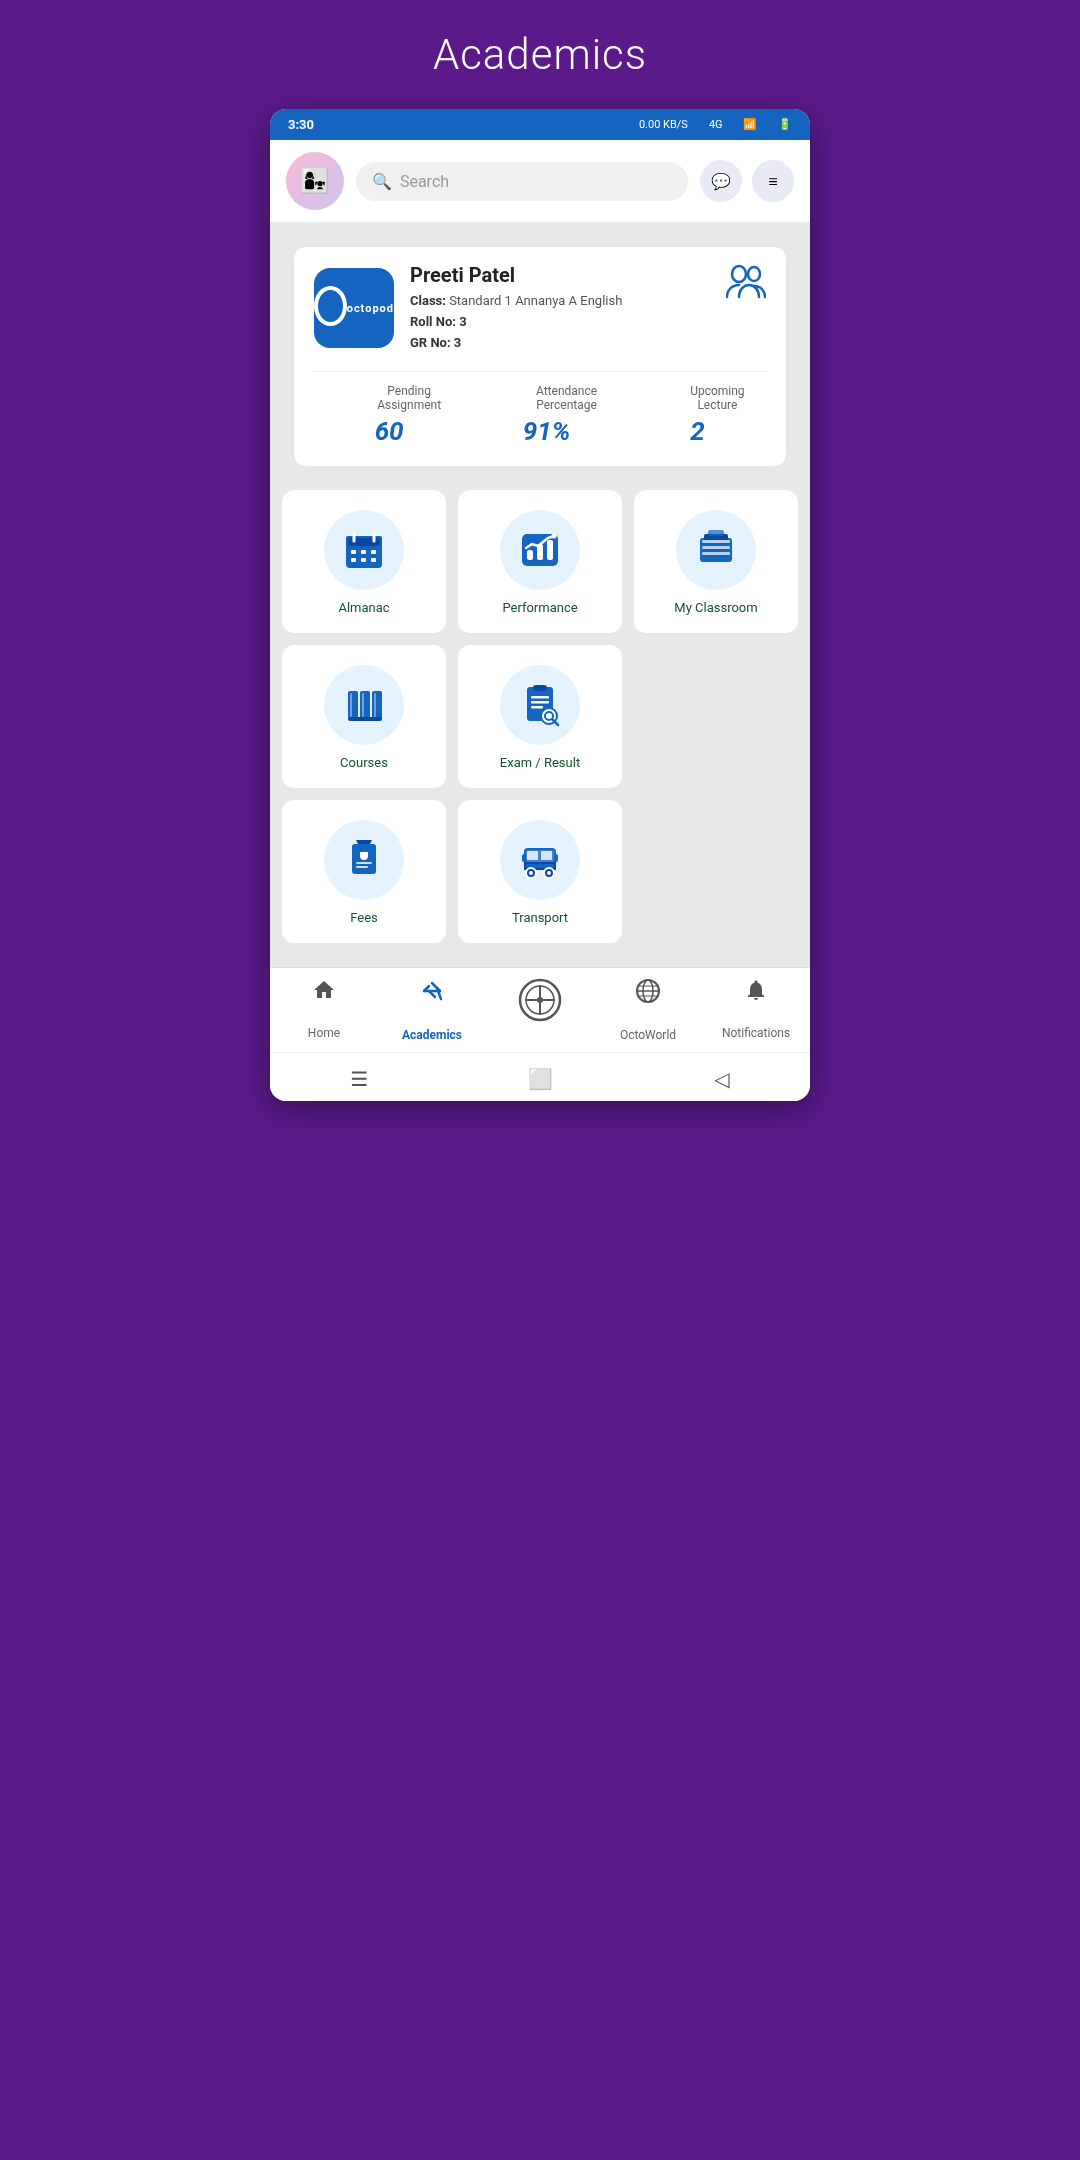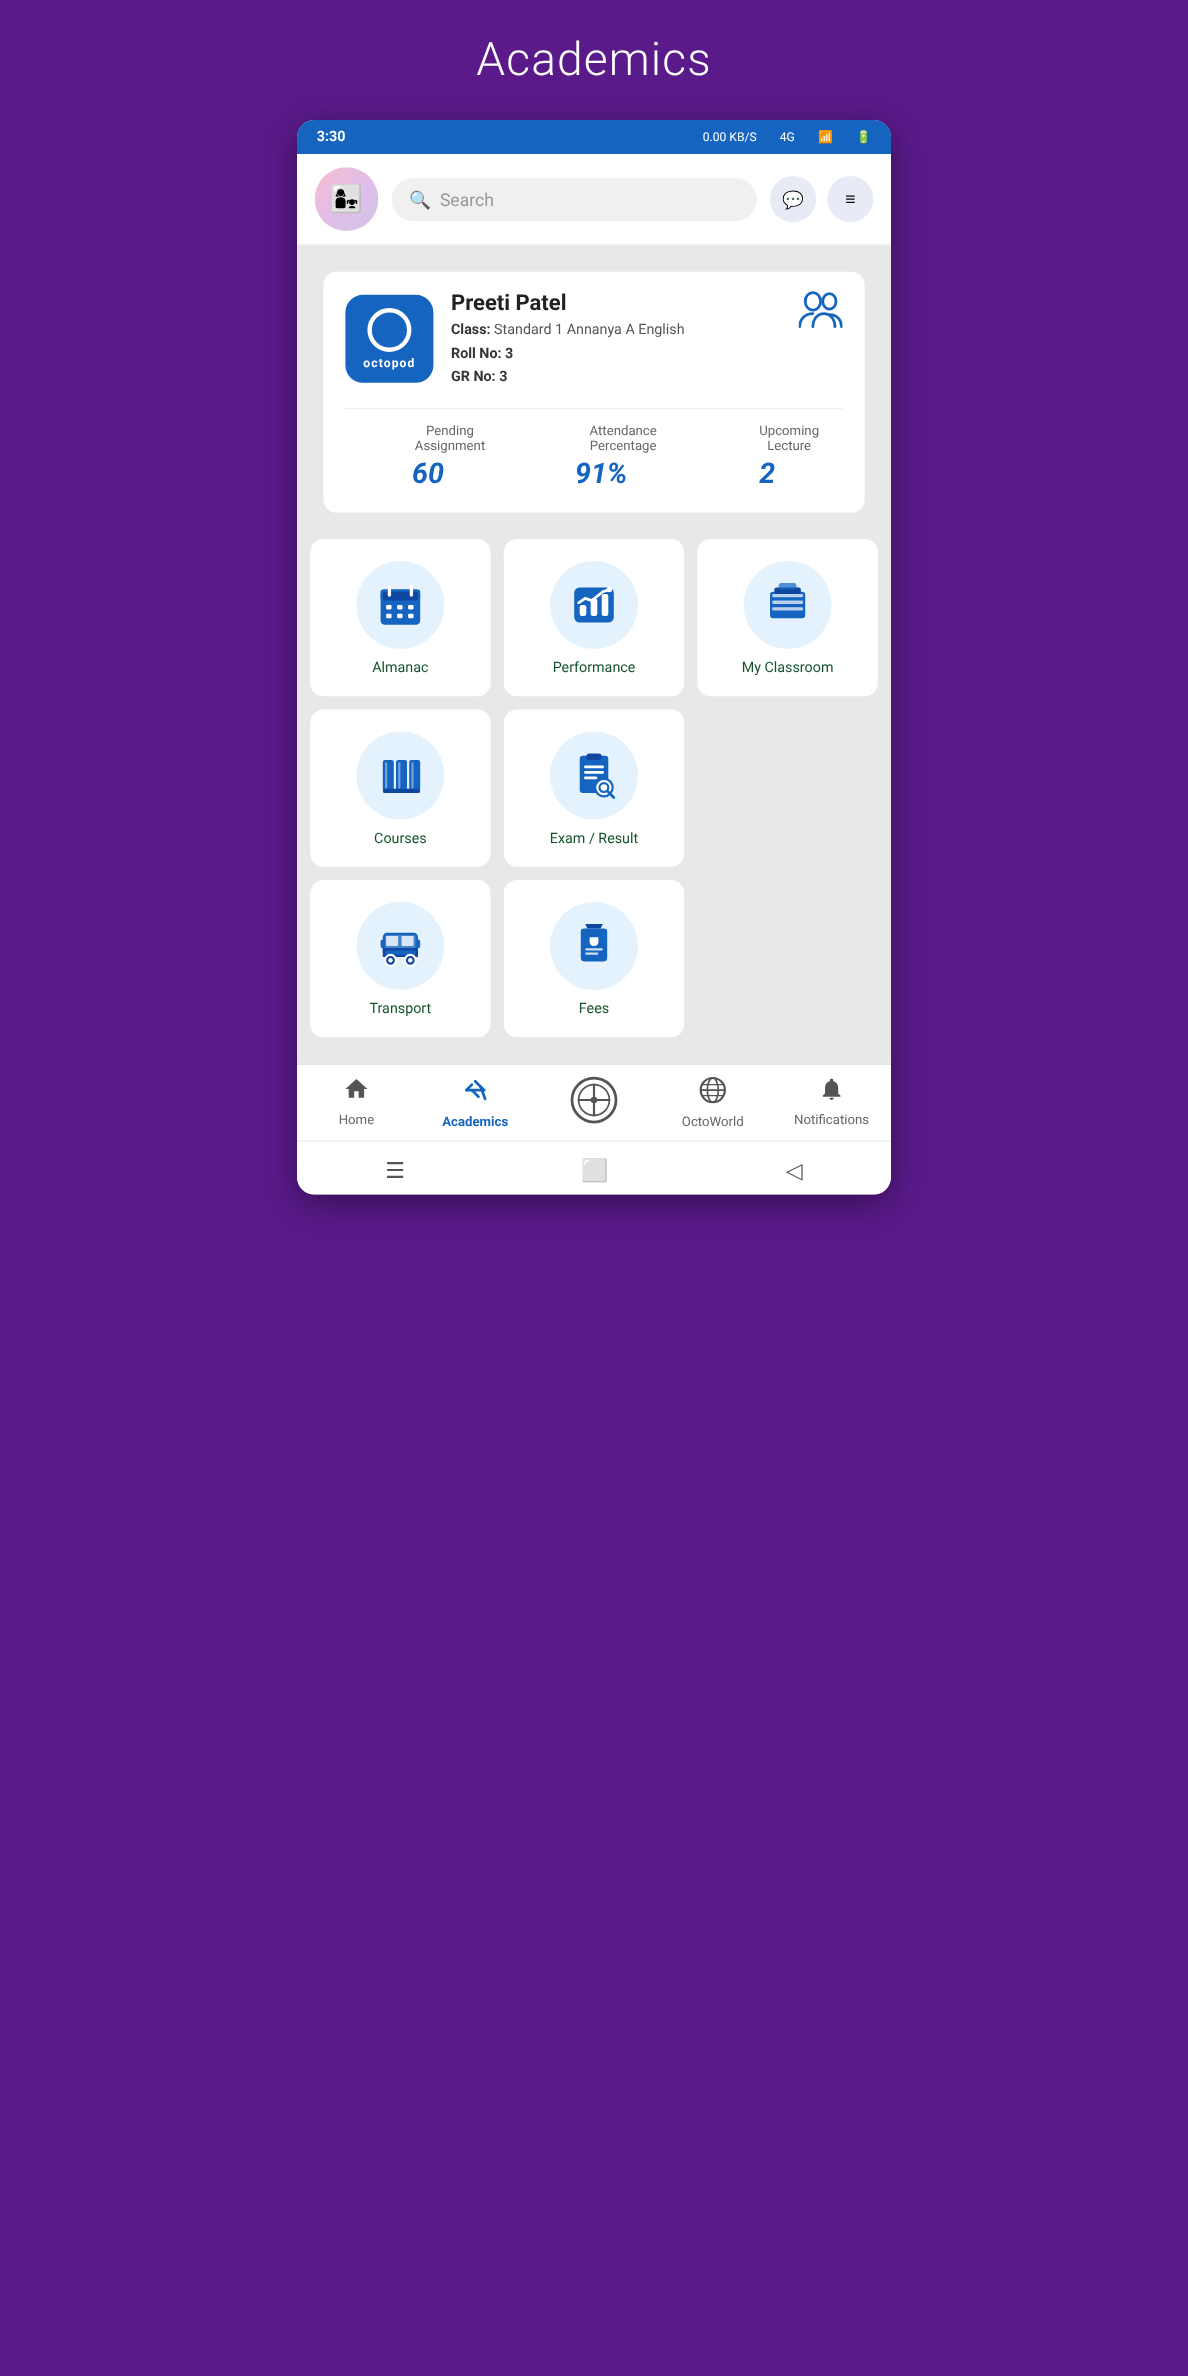--- a/index.html
+++ b/index.html
@@ -112,21 +112,20 @@
       display: flex;
       gap: 16px;
       align-items: center;
     }
     .octopod-logo {
       width: 80px;
       height: 80px;
       background: #1565c0;
       border-radius: 16px;
       display: flex;
-      flex-direction: column;
       align-items: center;
       justify-content: center;
       color: white;
       font-size: 11px;
       font-weight: bold;
       letter-spacing: 1px;
     }
     .octopod-circle {
       width: 40px;
       height: 40px;
@@ -218,21 +217,21 @@
       background: white;
       display: flex;
       justify-content: space-around;
       padding: 10px 0 6px;
       border-top: 1px solid #ddd;
     }
     .nav-item {
       display: flex;
       flex-direction: column;
       align-items: center;
-      gap: 3px;
+      gap: 19px;
       cursor: pointer;
       min-width: 80px;
     }
     .nav-label {
       font-size: 12px;
       color: #666;
     }
     .nav-label.active { color: #1565c0; font-weight: bold; }
     .nav-icon { font-size: 22px; color: #555; }
     .nav-icon.active { color: #1565c0; }
@@ -414,50 +413,50 @@
         </div>
         <span class="grid-item-label">Exam / Result</span>
       </div>
     </div>
 
     <div style="display:grid; grid-template-columns: 1fr 1fr 1fr; gap:12px; margin-bottom:12px;">
 
       <div class="grid-item">
         <div class="icon-circle">
           <svg viewBox="0 0 44 44" fill="none">
+            <rect x="10" y="6" width="24" height="30" rx="3" fill="#1565c0"></rect>
+            <path d="M18 14 L26 14 L26 18 Q26 22 22 22 Q18 22 18 18 Z" fill="white"></path>
+            <path d="M16 6 L28 6 L30 2 L14 2 Z" fill="#0d47a1"></path>
+            <rect x="14" y="24" width="16" height="2" rx="1" fill="white" opacity="0.8"></rect>
+            <rect x="14" y="28" width="12" height="2" rx="1" fill="white" opacity="0.8"></rect>
+          </svg>
+        </div>
+        <span class="grid-item-label">Fees</span>
+      </div>
+
+      <div class="grid-item">
+        <div class="icon-circle">
+          <svg viewBox="0 0 44 44" fill="none">
             <rect x="6" y="10" width="32" height="22" rx="4" fill="#1565c0"></rect>
             <rect x="8" y="12" width="28" height="12" rx="2" fill="white" opacity="0.2"></rect>
             <rect x="9" y="13" width="11" height="9" rx="1" fill="white" opacity="0.8"></rect>
             <rect x="23" y="13" width="11" height="9" rx="1" fill="white" opacity="0.8"></rect>
             <rect x="6" y="24" width="32" height="8" rx="0" fill="#0d47a1"></rect>
             <rect x="8" y="26" width="28" height="4" rx="1" fill="#1565c0"></rect>
             <circle cx="13" cy="35" r="5" fill="#0d47a1" stroke="white" stroke-width="2"></circle>
             <circle cx="13" cy="35" r="2" fill="white"></circle>
             <circle cx="31" cy="35" r="5" fill="#0d47a1" stroke="white" stroke-width="2"></circle>
             <circle cx="31" cy="35" r="2" fill="white"></circle>
             <rect x="4" y="16" width="4" height="8" rx="2" fill="#1565c0"></rect>
             <rect x="36" y="16" width="4" height="8" rx="2" fill="#1565c0"></rect>
           </svg>
         </div>
         <span class="grid-item-label">Transport</span>
       </div>
 
-      <div class="grid-item">
-        <div class="icon-circle">
-          <svg viewBox="0 0 44 44" fill="none">
-            <rect x="10" y="6" width="24" height="30" rx="3" fill="#1565c0"></rect>
-            <path d="M18 14 L26 14 L26 18 Q26 22 22 22 Q18 22 18 18 Z" fill="white"></path>
-            <path d="M16 6 L28 6 L30 2 L14 2 Z" fill="#0d47a1"></path>
-            <rect x="14" y="24" width="16" height="2" rx="1" fill="white" opacity="0.8"></rect>
-            <rect x="14" y="28" width="12" height="2" rx="1" fill="white" opacity="0.8"></rect>
-          </svg>
-        </div>
-        <span class="grid-item-label">Fees</span>
-      </div>
-
       <div style="background:transparent;"></div>
     </div>
   </div>
 
   <div class="bottom-nav">
     <div class="nav-item">
       <span class="nav-icon">
         <svg width="24" height="24" viewBox="0 0 24 24" fill="#555">
           <path d="M10 20v-6h4v6h5v-8h3L12 3 2 12h3v8z"></path>
         </svg>

